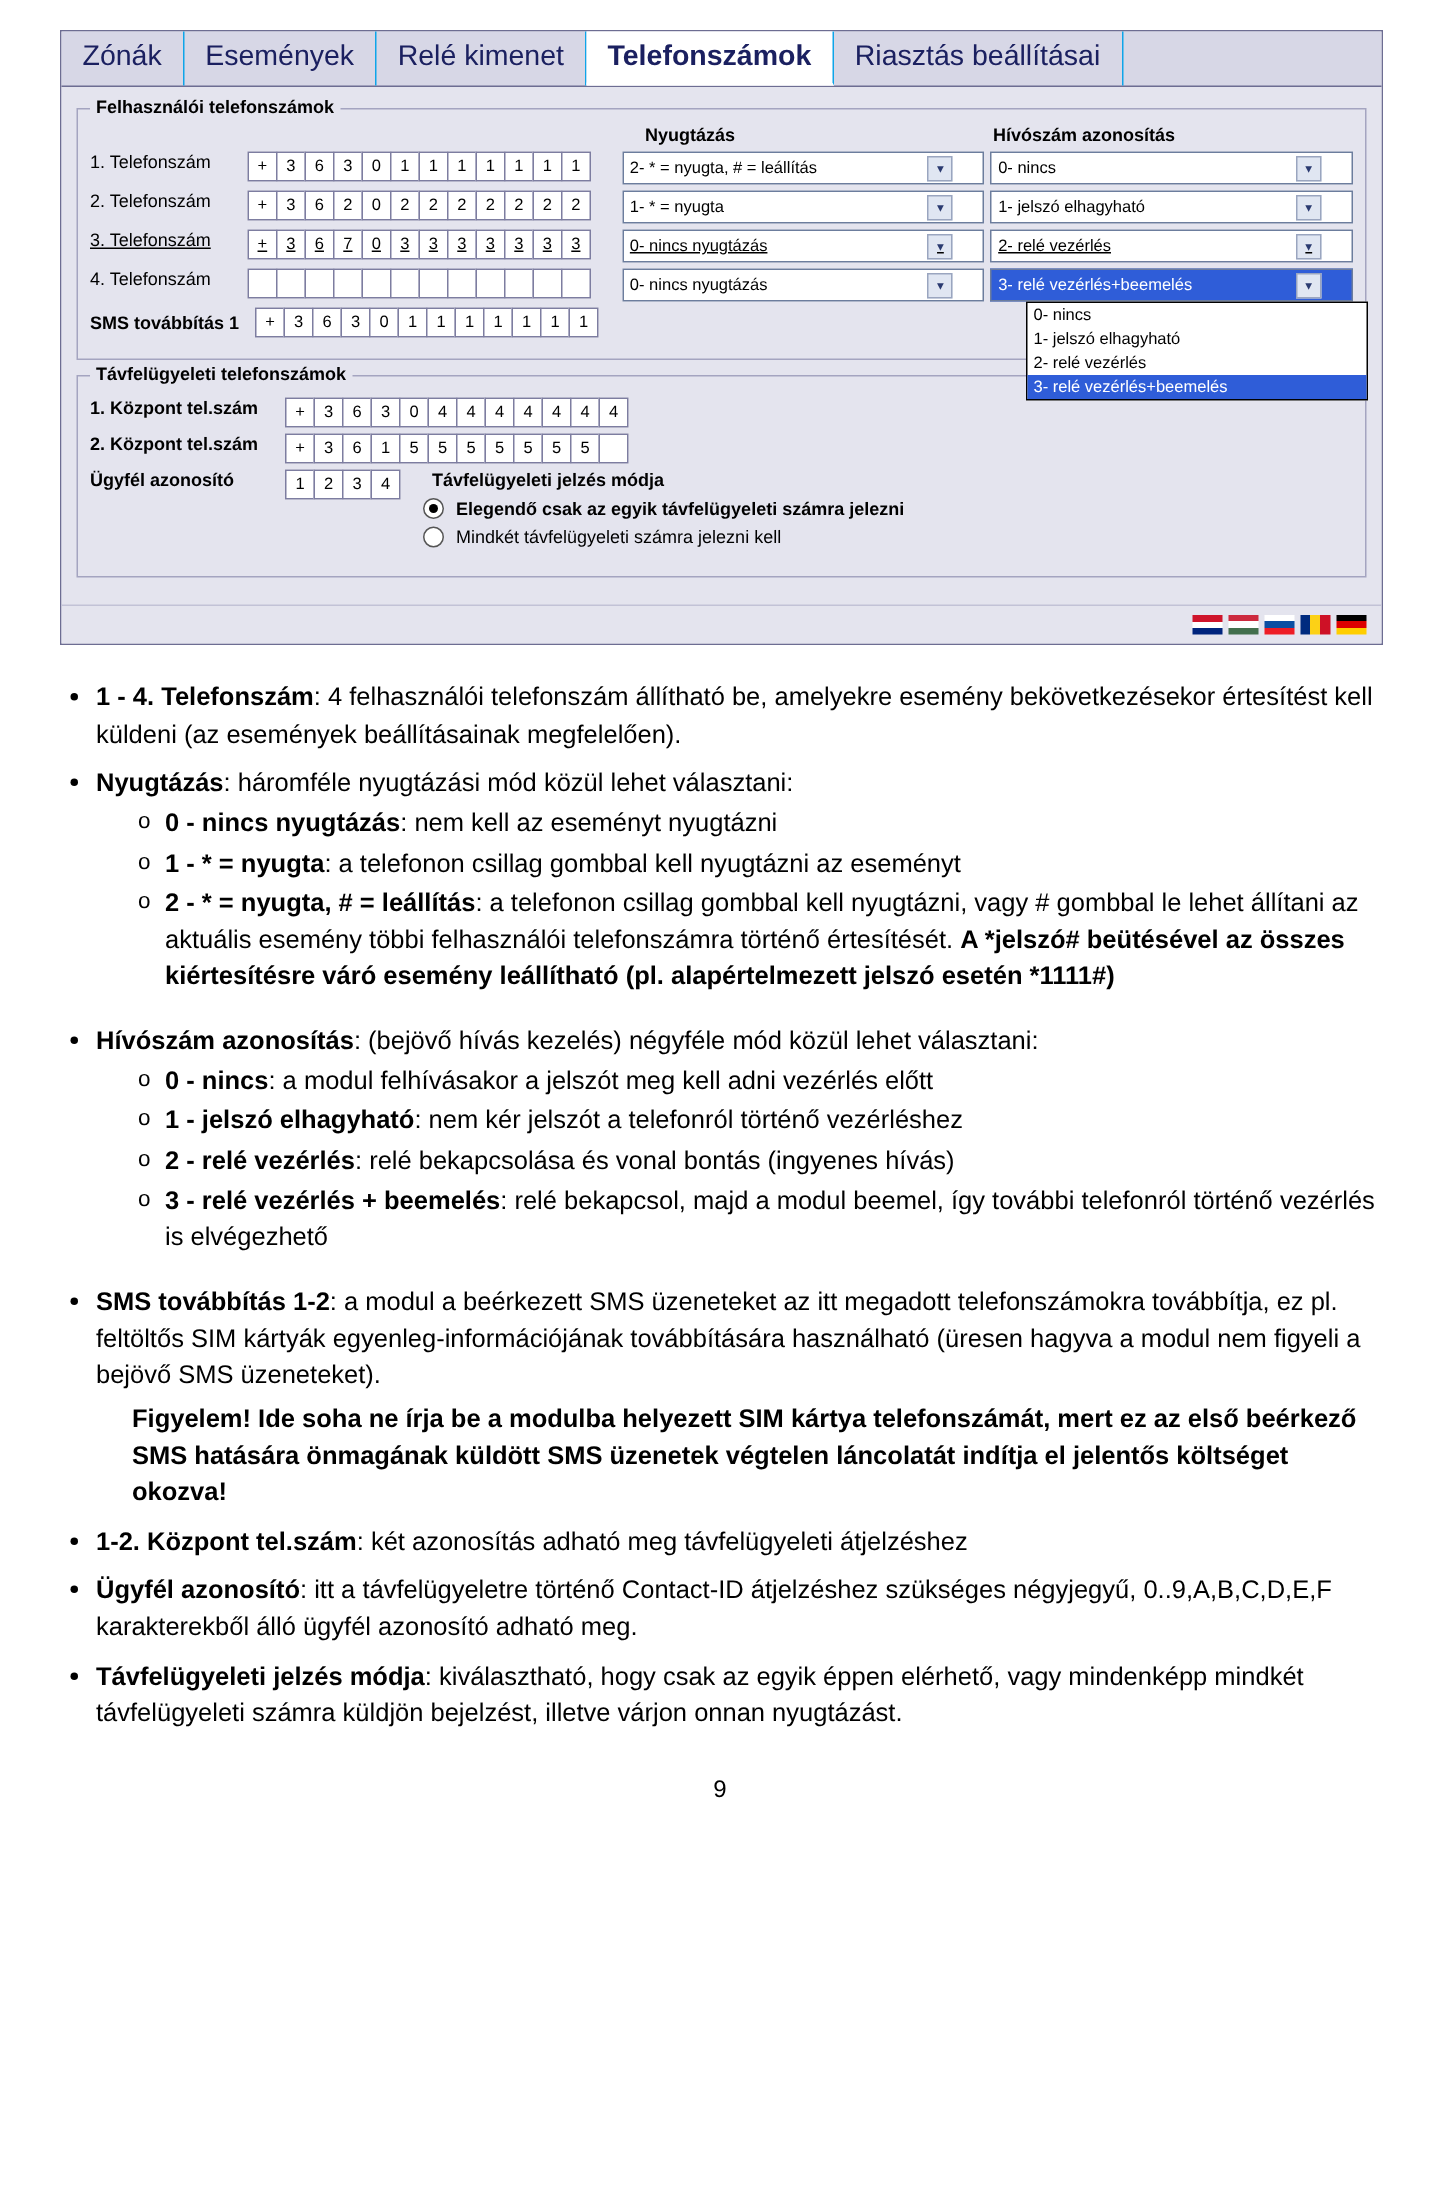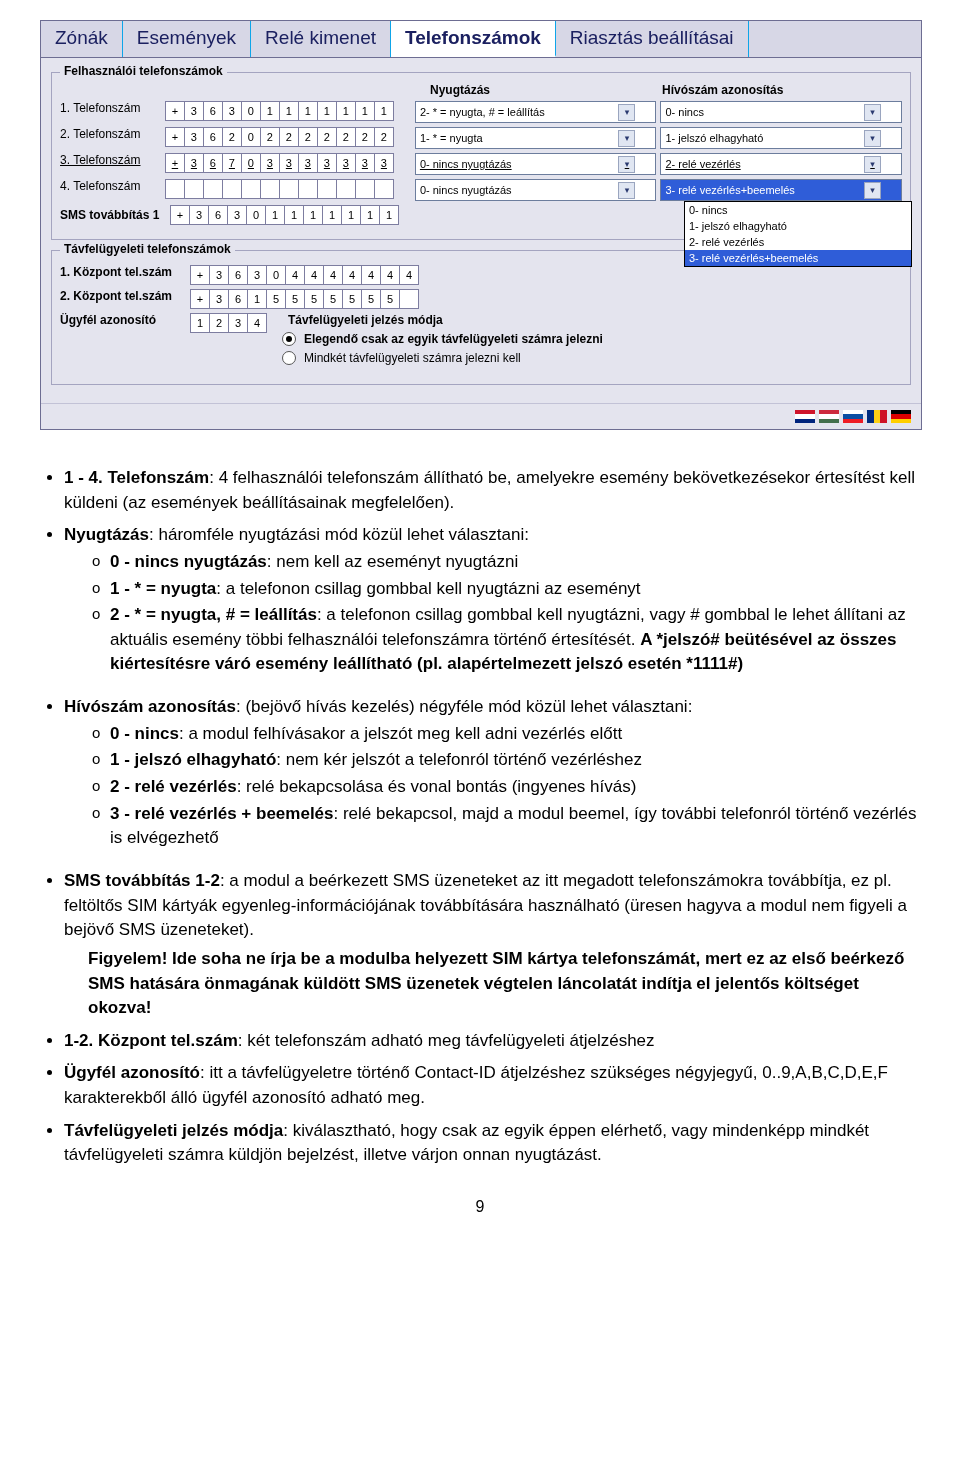--- a/index.html
+++ b/index.html
@@ -32,21 +32,21 @@
   .radio{width:12px;height:12px;border:1px solid #555;border-radius:50%;margin-right:8px;background:#fff;display:flex;align-items:center;justify-content:center}
   .radio .dot{width:6px;height:6px;background:#000;border-radius:50%}
   .flagbar{display:flex;justify-content:flex-end;padding:6px 10px;gap:4px;background:#e4e4ee;border-top:1px solid #c2c2d6}
   .flag{width:20px;height:13px;display:inline-block}
   .flag-uk{background:linear-gradient(#cf142b 0 34%,#fff 34% 66%,#00247d 66% 100%)}
   .flag-hu{background:linear-gradient(#cd2a3e 0 33%,#fff 33% 66%,#436f4d 66% 100%)}
   .flag-sk{background:linear-gradient(#fff 0 33%,#0b4ea2 33% 66%,#ee1c25 66% 100%)}
   .flag-ro{background:linear-gradient(90deg,#002b7f 0 33%,#fcd116 33% 66%,#ce1126 66% 100%)}
   .flag-de{background:linear-gradient(#000 0 33%,#dd0000 33% 66%,#ffce00 66% 100%)}
   
-  .content{font-size:17px;line-height:1.45;margin-top:36px}
+  .content{font-size:17px;line-height:1.45;margin-top:23px}
   .content ul{margin:0 0 18px 0;padding-left:24px}
   .content li{margin:8px 0}
   .sub{margin:4px 0 4px 0}
   .sub li{margin:2px 0;list-style:none;position:relative;padding-left:22px}
   .sub li::before{content:'o';position:absolute;left:4px;top:0;font-size:15px}
   .bold{font-weight:bold}
   .pagenum{text-align:center;font-size:16px;margin-top:30px}
   .radio-section-label{font-size:12px;font-weight:bold;margin-left:6px;margin-bottom:4px}
   .sms-row{display:flex;align-items:center;margin:4px 0}
 </style>
@@ -296,21 +296,21 @@
           <li><span class="bold">3 - relé vezérlés + beemelés</span>: relé bekapcsol, majd a modul beemel, így további telefonról történő vezérlés is elvégezhető</li>
         </ul>
       </li>
 
       <li>
         <span class="bold">SMS továbbítás 1-2</span><span>: a modul a beérkezett SMS üzeneteket az itt megadott telefonszámokra továbbítja, ez pl. feltöltős SIM kártyák egyenleg-információjának továbbítására használható (üresen hagyva a modul nem figyeli a bejövő SMS üzeneteket).</span>
         <div style="margin-left:24px;margin-top:4px" class="bold">Figyelem! Ide soha ne írja be a modulba helyezett SIM kártya telefonszámát, mert ez az első beérkező SMS hatására önmagának küldött SMS üzenetek végtelen láncolatát indítja el jelentős költséget okozva!</div>
       </li>
 
       <li>
-        <span class="bold">1-2. Központ tel.szám</span><span>: két telefonszám adható meg távfelügyeleti átjelzéshez</span>
+        <span class="bold">1-2. Központ tel.szám</span><span>: két azonosítás adható meg távfelügyeleti átjelzéshez</span>
       </li>
 
       <li>
         <span class="bold">Ügyfél azonosító</span><span>: itt a távfelügyeletre történő Contact-ID átjelzéshez szükséges négyjegyű, 0..9,A,B,C,D,E,F karakterekből álló ügyfél azonosító adható meg.</span>
       </li>
 
       <li>
         <span class="bold">Távfelügyeleti jelzés módja</span><span>: kiválasztható, hogy csak az egyik éppen elérhető, vagy mindenképp mindkét távfelügyeleti számra küldjön bejelzést, illetve várjon onnan nyugtázást.</span>
       </li>
     </ul>

